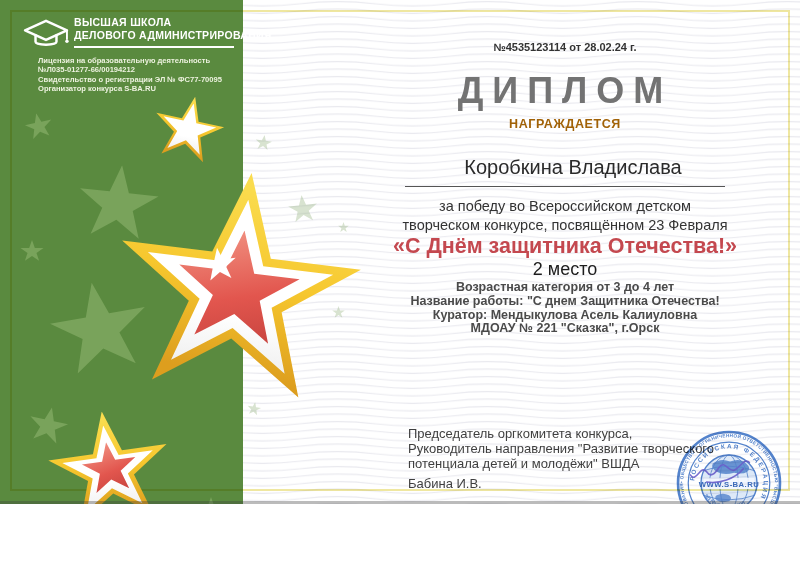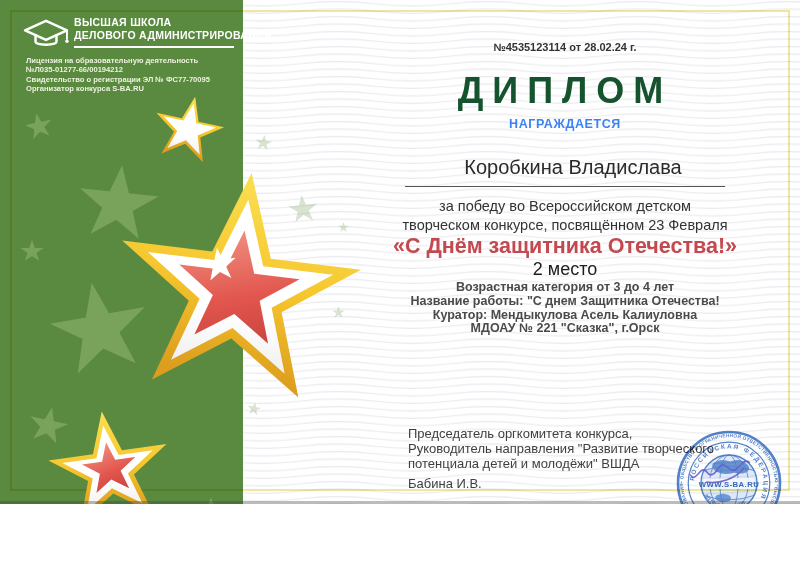--- a/index.html
+++ b/index.html
@@ -24,27 +24,27 @@
   .whitel{background:linear-gradient(180deg,#ffffff 62%,#ebebeb);}
   .redl{background:linear-gradient(165deg,#f19181 8%,#e2564e 55%,#c3413c 96%);}
   .mini{background:#fff;filter:drop-shadow(1px 3px 2px rgba(140,40,30,.45));}
 
   
   .logo{position:absolute;left:22px;top:16px;z-index:4;color:#fff;}
   .cap{position:absolute;left:0;top:2px;width:48px;height:40px;}
   .logo-text{margin-left:52px;}
   .logo-line{font-size:10.5px;font-weight:bold;letter-spacing:.3px;line-height:12.5px;white-space:nowrap;}
   .logo-rule{width:160px;height:1.5px;background:#fff;margin:5px 0 6px 52px;}
-  .license{position:absolute;left:26px;top:56px;width:210px;color:#edf2df;font-size:7.6px;font-weight:bold;line-height:9.3px;z-index:4;}
+  .license{position:absolute;left:38px;top:56px;width:210px;color:#edf2df;font-size:7.6px;font-weight:bold;line-height:9.3px;z-index:4;}
 
   
   .content{position:absolute;left:330px;top:0;width:470px;text-align:center;z-index:4;color:#3a3a3a;}
   .cert-no{position:absolute;left:0;top:41px;width:100%;font-size:11px;font-weight:600;color:#333;}
-  .diploma{position:absolute;left:0;top:70px;width:100%;font-size:36px;font-weight:700;letter-spacing:9px;color:#14532d;}
-  .awarded{position:absolute;left:0;top:117px;width:100%;font-size:12.5px;font-weight:600;letter-spacing:.6px;color:#3b82f6;}
+  .diploma{position:absolute;left:0;top:70px;width:100%;font-size:36px;font-weight:700;letter-spacing:9px;color:#737373;}
+  .awarded{position:absolute;left:0;top:117px;width:100%;font-size:12.5px;font-weight:600;letter-spacing:.6px;color:#a16207;}
   .recipient{position:absolute;left:8px;top:156px;width:100%;font-size:20px;font-weight:400;color:#2b2b2b;}
   .name-rule{position:absolute;left:75px;top:186px;width:320px;height:1.2px;background:#555;}
   .reason{position:absolute;left:0;top:197px;width:100%;font-size:14.5px;font-weight:500;line-height:18.5px;color:#333;}
   .contest{position:absolute;left:-20px;top:234px;width:510px;font-size:21.5px;font-weight:700;color:#c4484f;}
   .place{position:absolute;left:0;top:259px;width:100%;font-size:18px;font-weight:500;color:#1d1d1d;}
   .details{position:absolute;left:0;top:281px;width:100%;font-size:12.5px;font-weight:600;line-height:13.8px;color:#4a4a4a;}
 
   
   .sig{position:absolute;left:408px;top:427px;width:312px;font-size:13px;font-weight:500;line-height:14.8px;color:#3f3f3f;z-index:4;}
   .sig-name{margin-top:6px;}

